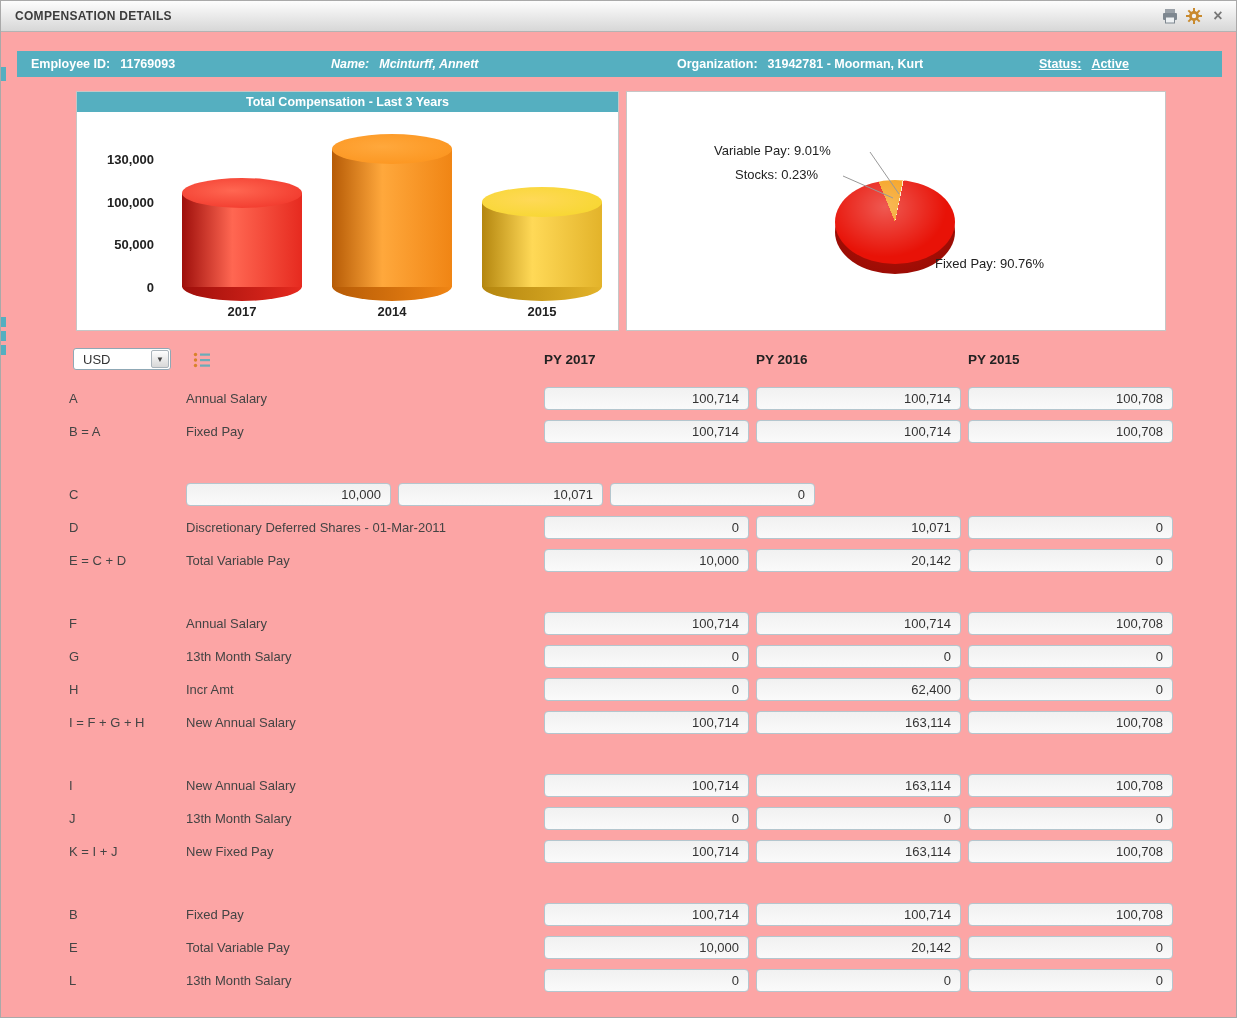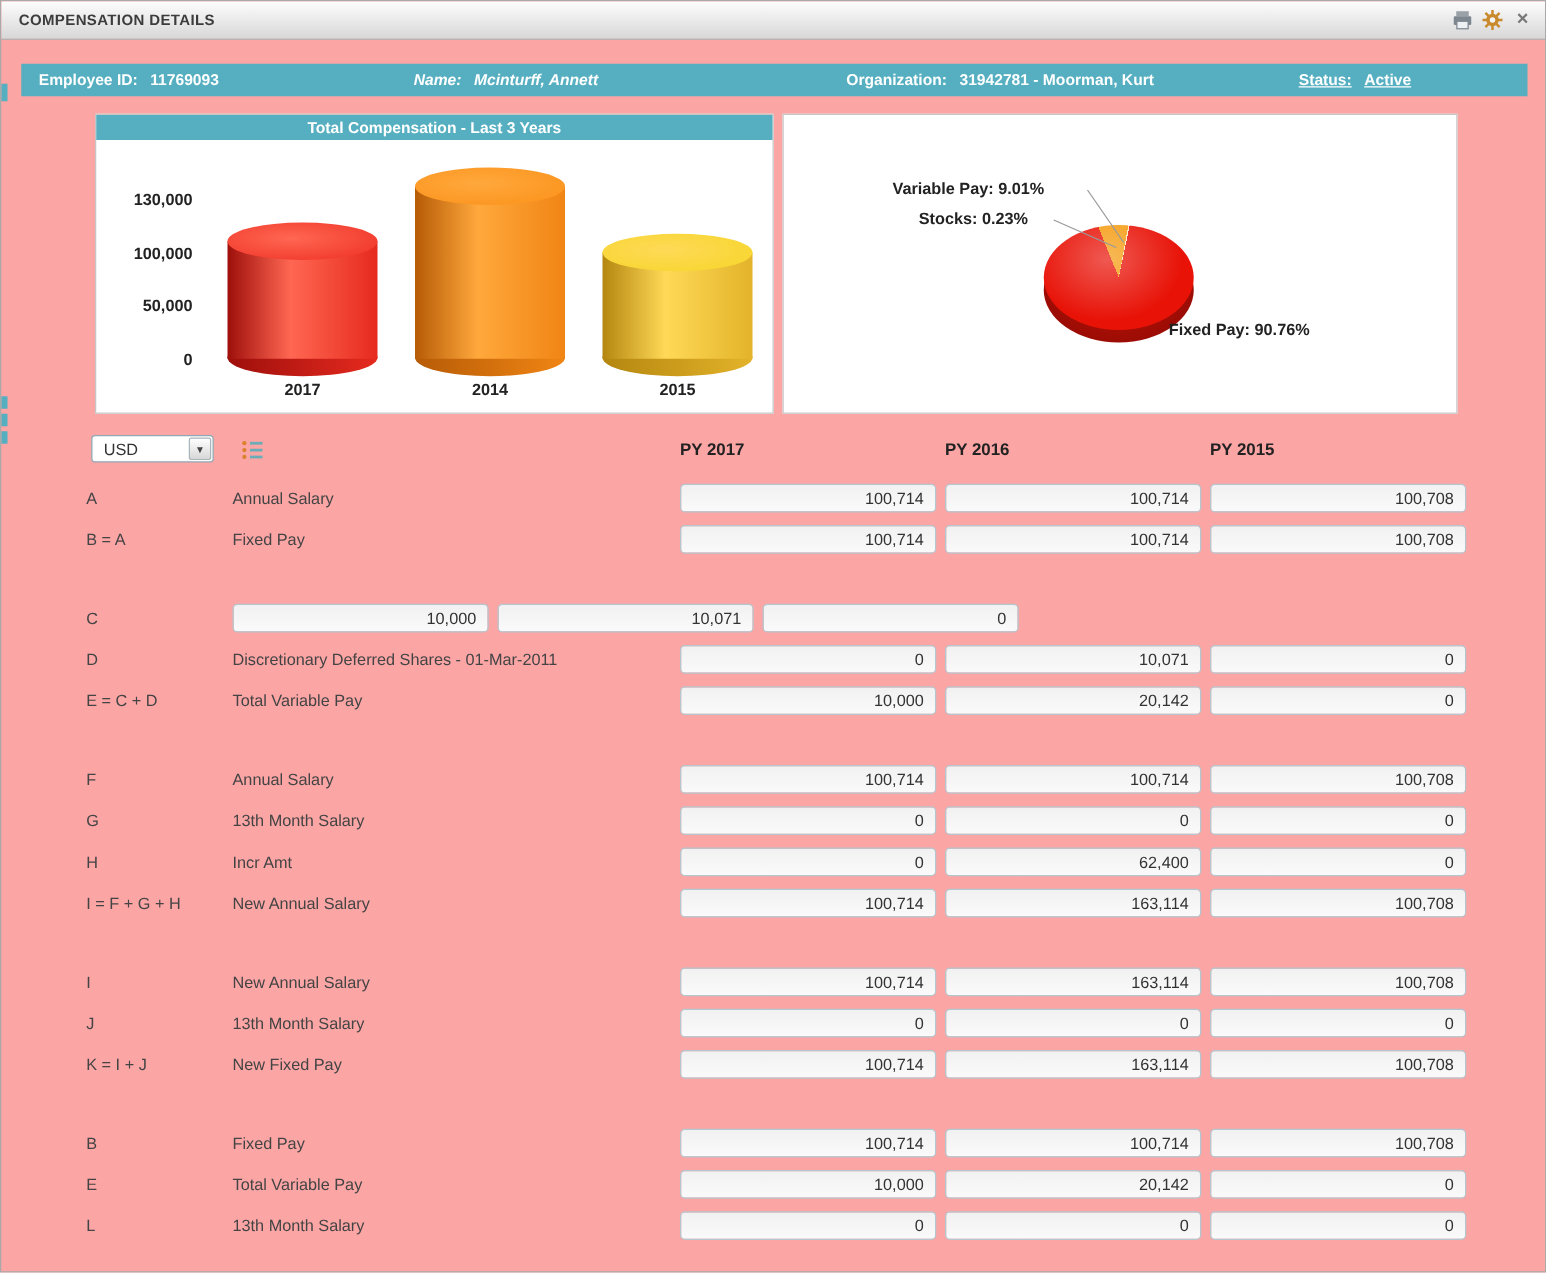--- a/index.html
+++ b/index.html
@@ -42,21 +42,21 @@
   .cyl-top, .cyl-bot { position:absolute; left:0; width:120px; height:30px; border-radius:50%; }
   .cyl-top { top:-15px; }
   .cyl-bot { bottom:-14px; }
 
   
   .pie { position:absolute; left:208px; top:88px; width:120px; height:84px; border-radius:50%; }
   .pie-base { position:absolute; left:208px; top:98px; width:120px; height:84px; border-radius:50%;
     background:radial-gradient(ellipse at 50% 40%, #c21208, #8d0a03); }
   .pie-glare { position:absolute; left:0; top:0; width:100%; height:100%; border-radius:50%;
     background:radial-gradient(ellipse at 42% 32%, rgba(255,255,255,.30), rgba(255,255,255,0) 62%); }
-  .pie-label { position:absolute; font-size:13px; font-weight:bold; color:#222; white-space:nowrap; }
+  .pie-label { position:absolute; font-size:13px; font-weight:normal; color:#222; white-space:nowrap; }
   .pl-variable { left:87px; top:51px; }
   .pl-stocks   { left:108px; top:75px; }
   .pl-fixed    { left:308px; top:164px; }
   .leader-lines { position:absolute; left:0; top:0; }
 
   
   .currency-select { position:absolute; left:72px; top:347px; width:98px; height:22px;
     background:#fff; border:1px solid #8fa8b5; border-radius:3px; cursor:pointer;padding-left:36px; }
   .currency-text { position:absolute; left:9px; top:3px; font-size:13px; color:#333; }
   .arrow-btn { position:absolute; right:1px; top:1px; width:18px; height:18px;

